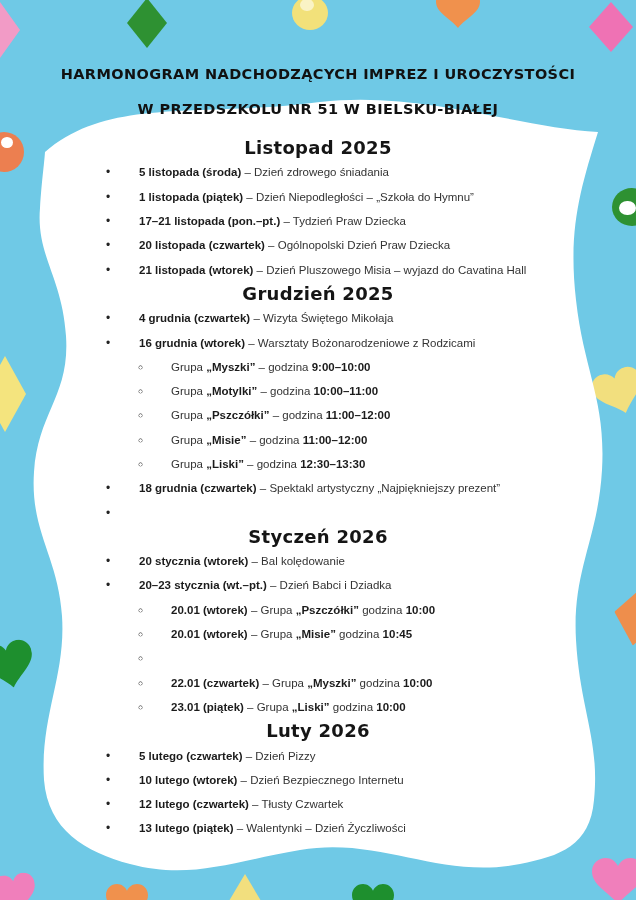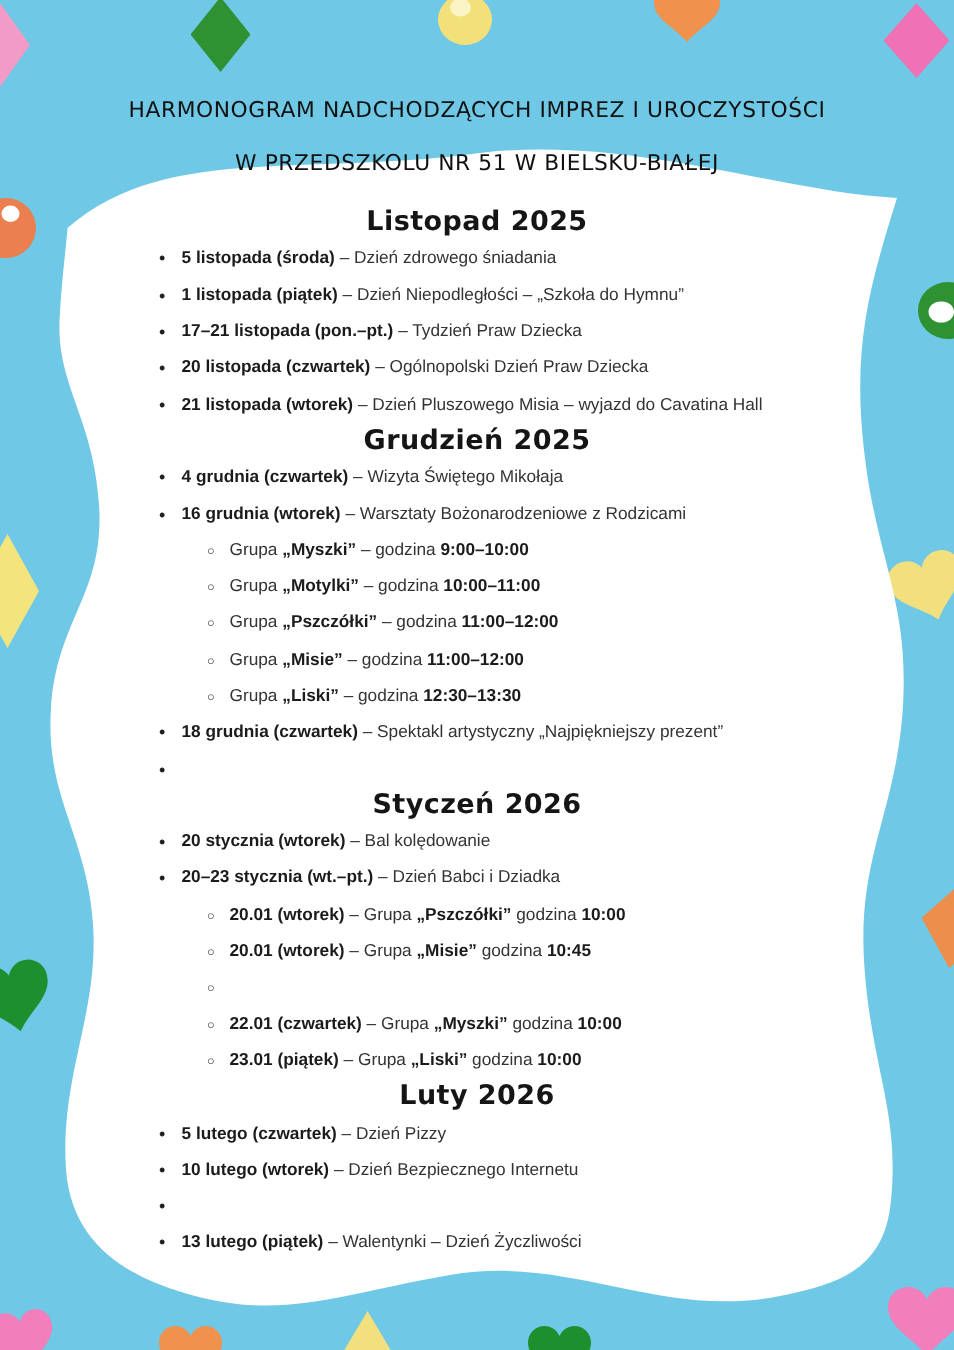--- a/index.html
+++ b/index.html
@@ -3,34 +3,34 @@
 <meta charset="utf-8">
 <style>
   html,body{margin:0;padding:0;}
   body{width:636px;height:900px;overflow:hidden;font-family:"Liberation Sans",sans-serif;}
   .stage{position:absolute;left:0;top:0;width:636px;height:900px;overflow:hidden;}
   .paper{position:absolute;left:0;top:0;width:636px;height:900px;}
   .decorations div, .decorations svg{position:absolute;}
   .hl{position:absolute;border-radius:50%;}
   .content{position:absolute;left:0;top:0;width:636px;height:900px;}
   .title{position:absolute;top:57px;left:0;right:0;text-align:center;
-         font-family:"DejaVu Sans",sans-serif;font-weight:normal;font-size:14.5px;
+         font-family:"DejaVu Sans",sans-serif;font-weight:bold;font-size:14.5px;
          letter-spacing:0.4px;color:#111;}
   .title div{height:35px;line-height:35px;}
   .schedule{position:absolute;top:136px;left:0;right:0;}
   .row{height:24.3px;display:flex;align-items:center;font-size:11.5px;color:#333;}
   .row.heading{display:block;text-align:center;line-height:24.3px;
          font-family:"DejaVu Sans",sans-serif;font-weight:bold;font-size:18px;
          letter-spacing:0.3px;color:#151515;}
   .row.l1{padding-left:106px;}
   .row.l2{padding-left:138px;}
   .bullet{display:inline-block;width:15px;flex:0 0 15px;color:#222;}
   .l1 .bullet{font-size:12px;}
   .l2 .bullet{font-size:8.5px;}
-  .txt{white-space:pre;}
+  .txt{white-space:pre;margin-left:18px;}
   .txt .b{font-weight:bold;color:#1b1b1b;}
 </style>
 </head>
 <body>
 
 <div class="stage" style="background: rgb(111, 201, 230);">
   <div class="decorations">
       <div style="background: rgb(242, 155, 198); clip-path: polygon(50% 0px, 100% 50%, 50% 100%, 0px 50%); position: absolute; left: -20px; top: 2px; width: 40px; height: 56px;"></div>
       <div style="background: rgb(46, 145, 50); clip-path: polygon(50% 0px, 100% 50%, 50% 100%, 0px 50%); position: absolute; left: 127px; top: -2px; width: 40px; height: 50px;"></div>
       <div style="background: rgb(242, 225, 122); border-radius: 50%; position: absolute; left: 292px; top: -4px; width: 36px; height: 34px;">
@@ -181,20 +181,21 @@
         <div class="row item l1">
           <span class="bullet">•</span>
           <span class="txt"><span class="b">5 lutego (czwartek)</span><span> – Dzień Pizzy</span></span>
         </div>
         <div class="row item l1">
           <span class="bullet">•</span>
           <span class="txt"><span class="b">10 lutego (wtorek)</span><span> – Dzień Bezpiecznego Internetu</span></span>
         </div>
         <div class="row item l1">
           <span class="bullet">•</span>
+          <span class="txt"><span class="b">12 lutego (czwartek)</span><span> – Tłusty Czwartek</span></span>
         </div>
         <div class="row item l1">
           <span class="bullet">•</span>
           <span class="txt"><span class="b">13 lutego (piątek)</span><span> – Walentynki – Dzień Życzliwości</span></span>
         </div>
       </div>
   </div>
 </div>
 
 </body></html>

